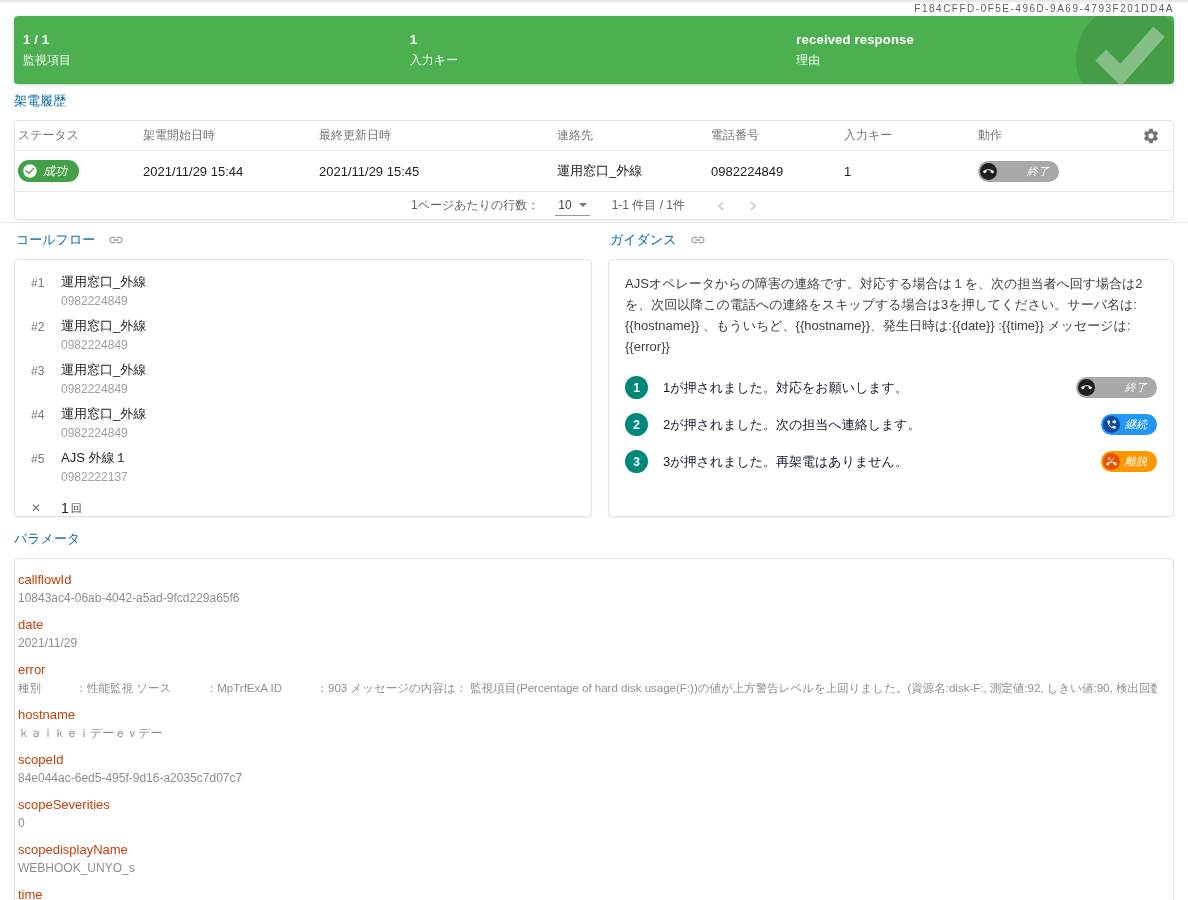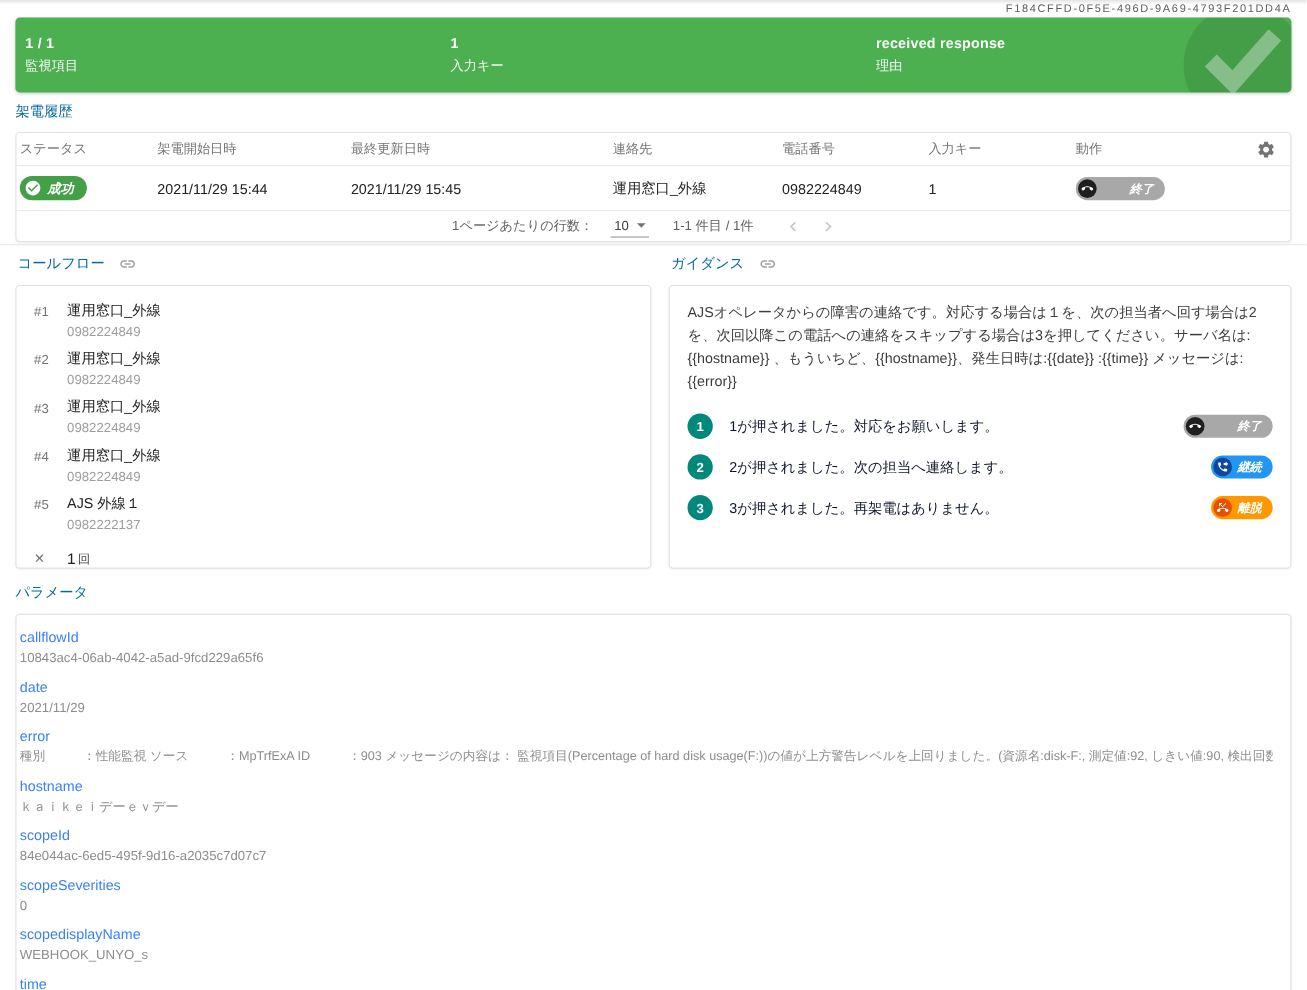--- a/index.html
+++ b/index.html
@@ -52,21 +52,21 @@
   .caret-down { width:0; height:0; border-left:4px solid transparent;
     border-right:4px solid transparent; border-top:4px solid #757575; }
   .range-text { margin-right:20px; }
   .pg-btn { display:flex; padding:0 7px; cursor:pointer; }
 
   .hr-full { border:0; border-top:1px solid #e7e7e7; margin:2px 0 0; }
 
   
   .badge { display:inline-flex; align-items:center; height:21px; border-radius:11px;
     padding:0 10px 0 2px; gap:5px; color:#fff; font-size:11px;
-    font-weight:bold; font-style:italic; white-space:nowrap; }
+    font-weight:normal; font-style:italic; white-space:nowrap; }
   .badge .bicon { width:17px; height:17px; border-radius:50%;
     display:flex; align-items:center; justify-content:center; flex-shrink:0; }
   .badge-end { background:#a8a8a8;gap:30px; } .badge-end .bicon { background:#1f1f1f; }
   .badge-continue { background:#2196f3; } .badge-continue .bicon { background:#0c47a1; }
   .badge-leave { background:#ff9800; } .badge-leave .bicon { background:#e65100; }
   .badge-success { background:#43a047; height:22px; border-radius:11px;
     padding:0 12px 0 3px; font-size:12px; }
 
   
   .cols { display:flex; align-items:flex-start; gap:16px; margin:8px 14px 0; }
@@ -89,21 +89,21 @@
   .guide-opt { display:flex; align-items:center; margin-bottom:14px; }
   .opt-num { width:23px; height:23px; border-radius:50%; background:#00897b; color:#fff;
     font-size:12px; font-weight:bold; display:flex; align-items:center;
     justify-content:center; margin-right:15px; flex-shrink:0; }
   .opt-text { flex:1; font-size:13px; color:#0f172a; }
 
   
   .params-label { margin-top:13px; }
   .params-card { margin:0 14px 8px; padding:13px 16px 6px 3px; }
   .param { margin-bottom:12px; }
-  .param-key { font-size:13px; color:#3b82f6; line-height:15px; }
+  .param-key { font-size:13px; color:#c2410c; line-height:15px; }
   .param-value { font-size:12px; color:#8d8d8d; line-height:14px; margin-top:4px; }
   .param-value.long { font-size:11.5px; white-space:nowrap; overflow:hidden; }
 </style>
 </head>
 <body>
 
 <div class="page">
   <div class="top-shadow"></div>
 
   <div class="uuid-row">F184CFFD-0F5E-496D-9A69-4793F201DD4A</div>

